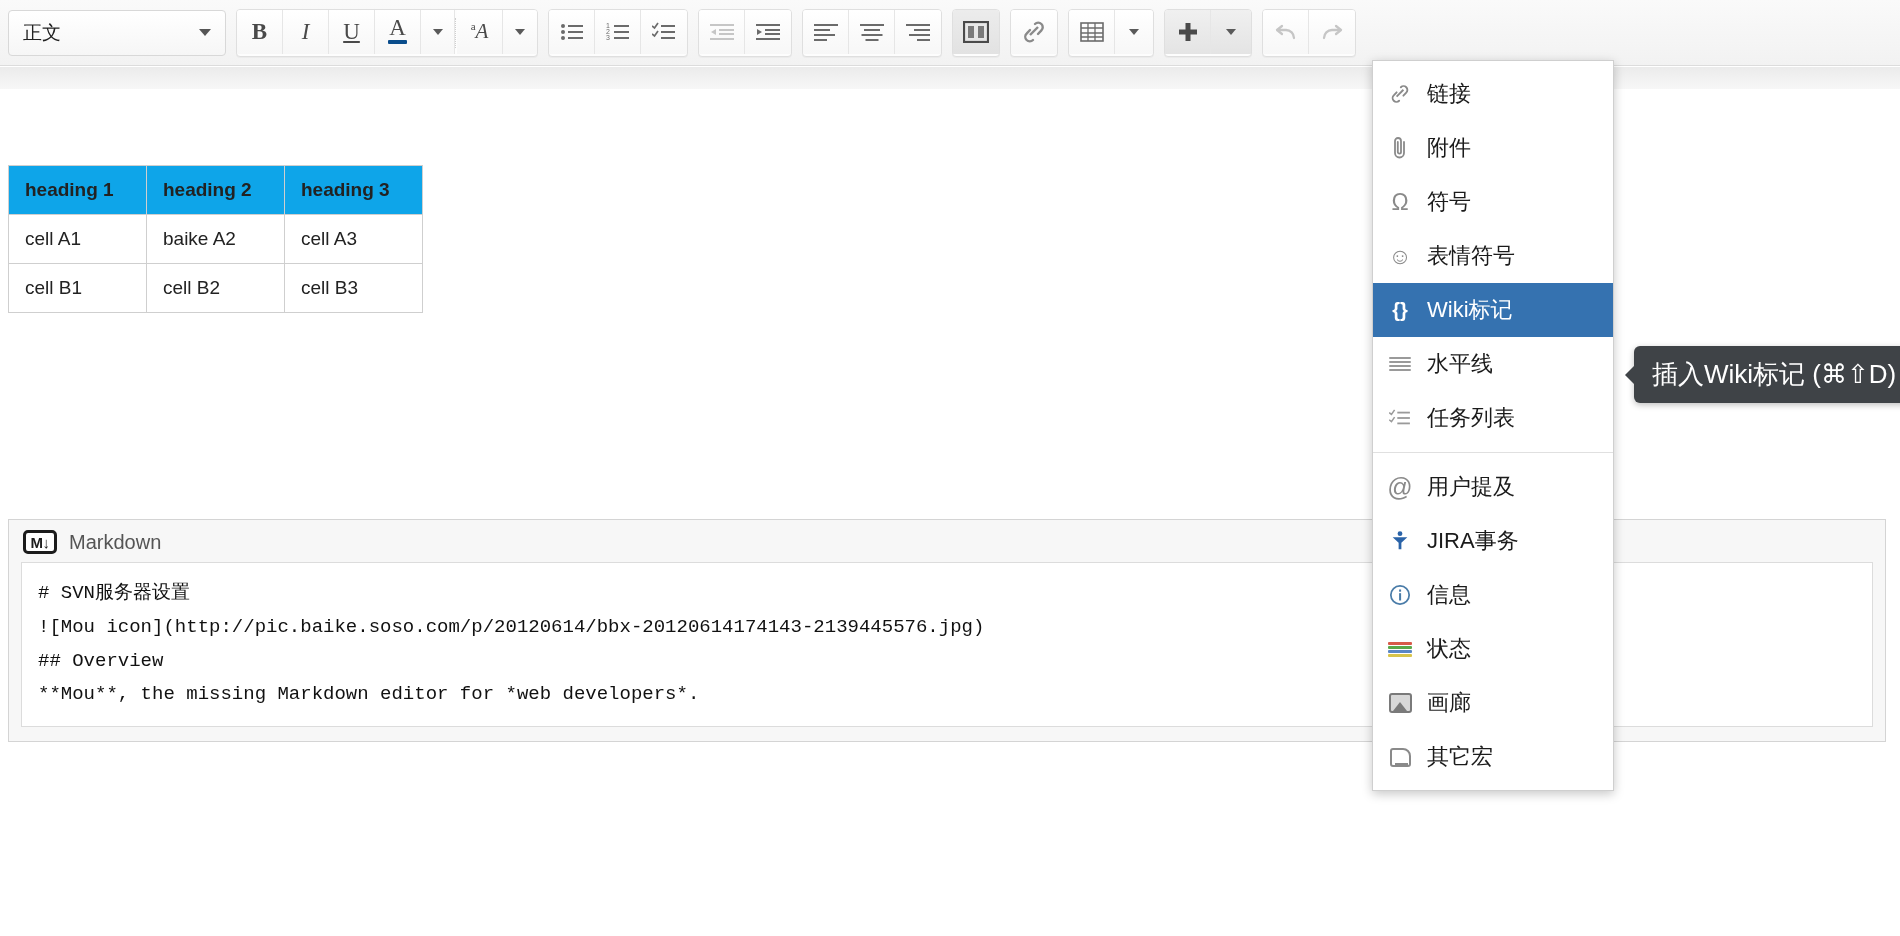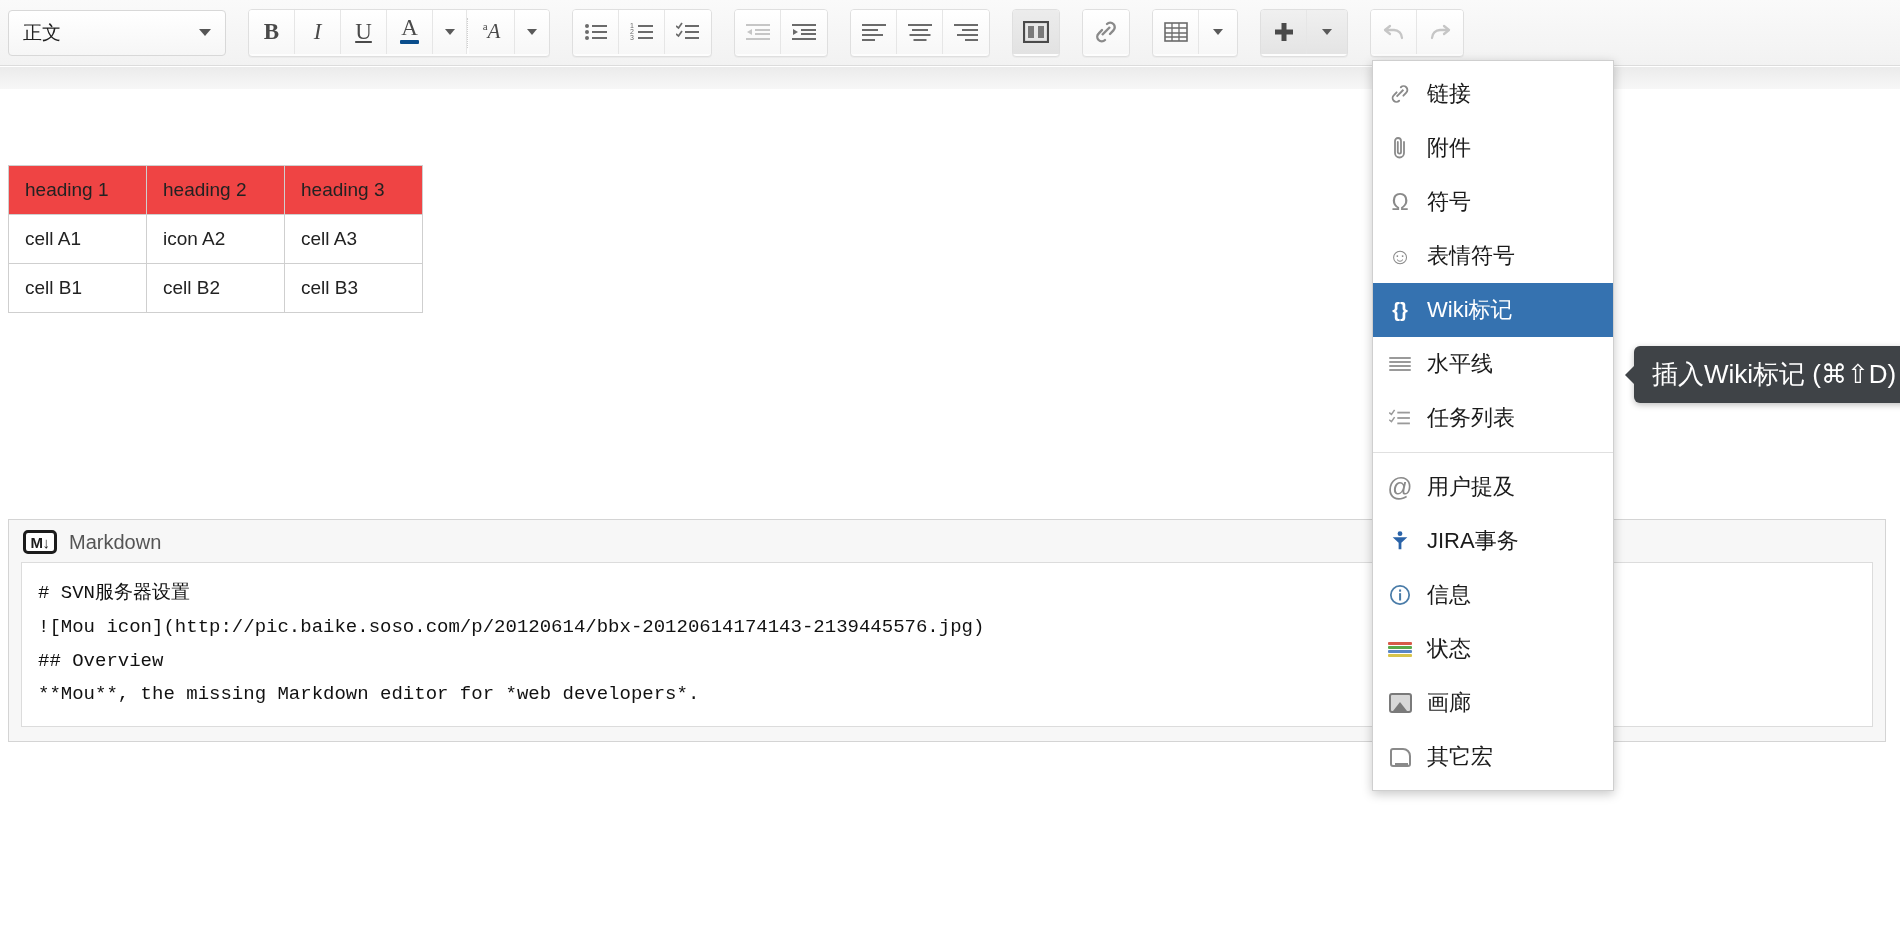--- a/index.html
+++ b/index.html
@@ -12,21 +12,21 @@
     -webkit-font-smoothing:antialiased;
   }
 
   
   .toolbar{
     position:absolute;top:0;left:0;width:1900px;height:66px;
     background:linear-gradient(to bottom,#fafafa 0%,#f2f2f2 100%);
     border-bottom:1px solid #dcdcdc;
     display:flex;align-items:center;
     padding:0 8px;box-sizing:border-box;
-    gap:22px;
+    gap:10px;
   }
   .tb-group{
     display:flex;align-items:stretch;
     border:1px solid #dfdfdf;border-radius:4px;
     background:#fdfdfd;
     height:46px;
     box-shadow:0 1px 0 rgba(0,0,0,0.03);
     overflow:hidden;
   }
   .tb-btn{
@@ -100,21 +100,21 @@
     border-collapse:collapse;
     font-size:19px;color:#222;
   }
   .wk-table th,.wk-table td{
     border:1px solid #cfcfcf;
     padding:13px 16px;
     text-align:left;
     min-width:138px;
     box-sizing:border-box;
   }
-  .wk-table th{background:#ef4444;font-weight:normal;}
+  .wk-table th{background:#0ea5e9;font-weight:bold;}
   .wk-table td{background:#fff;}
 
   
   .macro{
     position:absolute;left:8px;top:452px;
     width:1878px;
     border:1px solid #d4d4d4;
     background:#f7f7f7;
     box-sizing:border-box;
   }
@@ -433,21 +433,21 @@
     <thead>
       <tr>
         <th>heading 1</th>
         <th>heading 2</th>
         <th>heading 3</th>
       </tr>
     </thead>
     <tbody>
       <tr>
         <td>cell A1</td>
-        <td>icon A2</td>
+        <td>baike A2</td>
         <td>cell A3</td>
       </tr>
       <tr>
         <td>cell B1</td>
         <td>cell B2</td>
         <td>cell B3</td>
       </tr>
     </tbody>
   </table>
 

